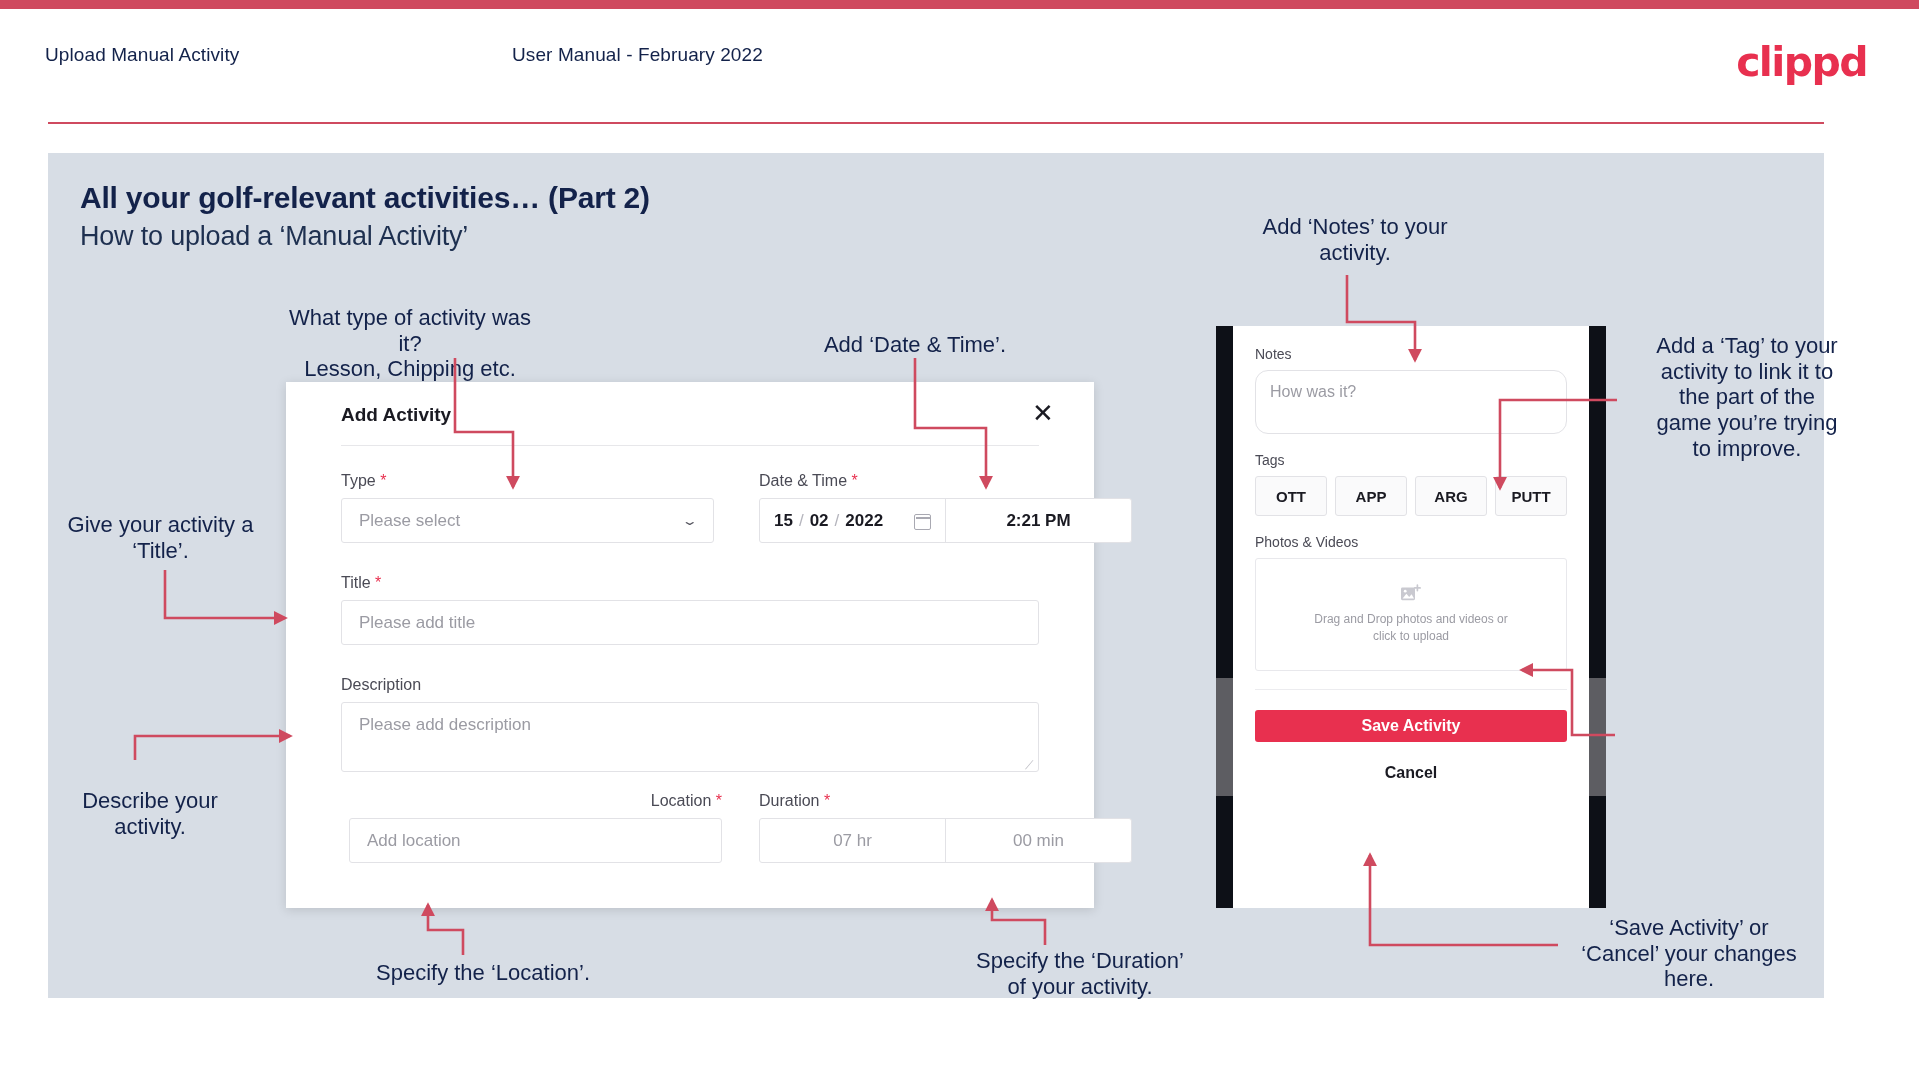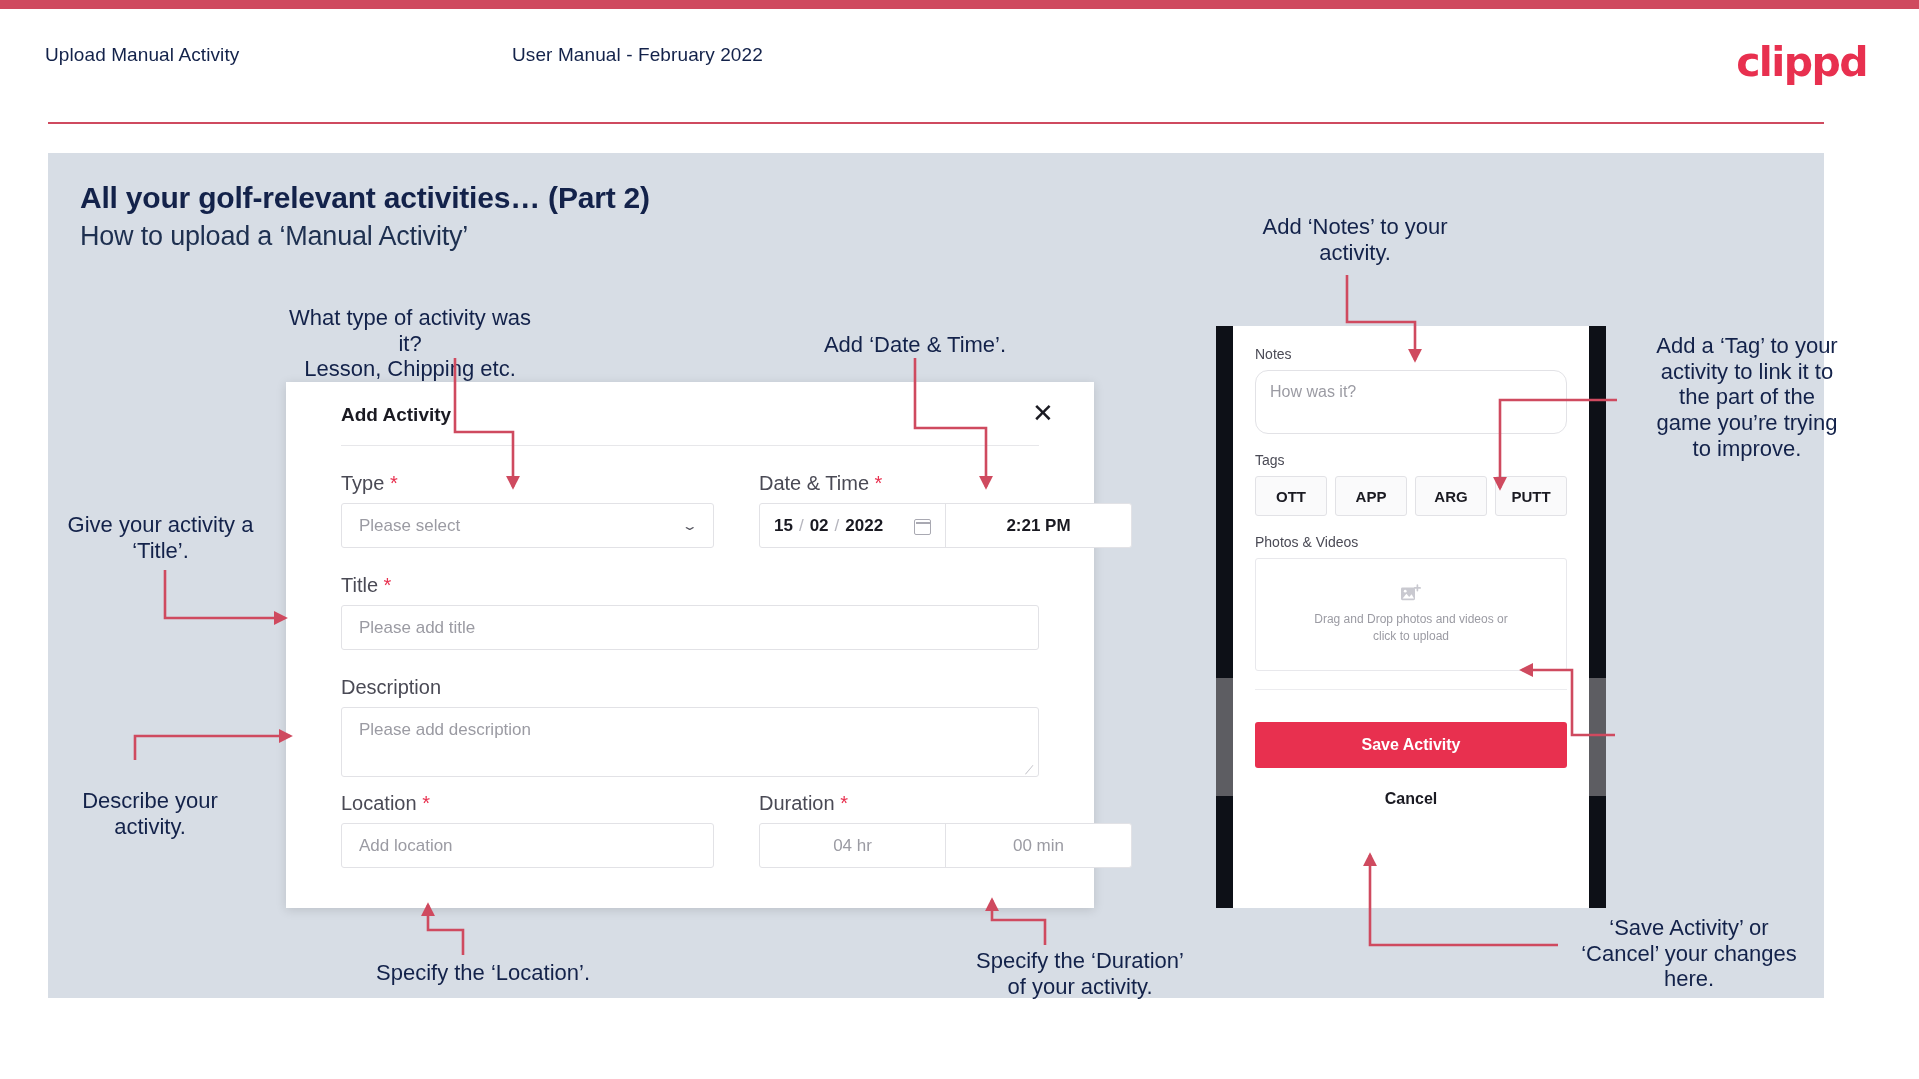--- a/index.html
+++ b/index.html
@@ -78,21 +78,21 @@
     position:absolute; right:36px; top:16px;
     width:30px; height:30px;
     display:flex; align-items:center; justify-content:center;
     font-size:26px; color:#1a1a22; line-height:1; cursor:pointer;
   }
   .modal-div {
     position:absolute; left:55px; top:63px; width:698px; height:1px;
     background:#e7e7ea;
   }
   .field-label {
-    font-size:20px; color:#4a4a55; margin-bottom:8px;
+    font-size:16px; color:#4a4a55; margin-bottom:8px;
   }
   .req { color:#e8304f; }
   .ctrl {
     background:#fff; border:1px solid #e2e2e6; border-radius:3px;
     height:45px; display:flex; align-items:center;
     font-size:17px; color:#9b9ba3; padding:0 17px;
   }
   .ph { color:#9b9ba3; }
 
   .row-1 { position:absolute; left:55px; top:90px; width:698px; }
@@ -132,21 +132,21 @@
   .ta {
     background:#fff; border:1px solid #e2e2e6; border-radius:3px;
     height:70px; font-size:17px; color:#9b9ba3; padding:12px 17px;
     position:relative;
   }
   .ta-grip {
     position:absolute; right:3px; bottom:2px; width:10px; height:10px;
     color:#b9b9c0; font-size:12px; line-height:1;
   }
   .row-2 { position:absolute; left:55px; top:410px; width:698px; }
-  .fld-loc { position:absolute; left:0; top:0; width:373px; }
+  .fld-loc { position:absolute; left:8px; top:0; width:373px;text-align:right; }
   .fld-dur { position:absolute; left:418px; top:0; width:373px; }
   .dur-box {
     display:flex; height:45px; border:1px solid #e2e2e6; border-radius:3px; background:#fff;
     width:373px;
   }
   .dur-half {
     flex:1; display:flex; align-items:center; justify-content:center;
     font-size:17px; color:#9b9ba3;
   }
   .dur-half + .dur-half { border-left:1px solid #e2e2e6; }
@@ -178,21 +178,21 @@
   .m-pv { margin-top:18px; }
   .dropzone {
     border:1px solid #e8e8ec; border-radius:3px; height:113px;
     display:flex; flex-direction:column; align-items:center; justify-content:center;
     gap:7px;
   }
   .dz-icon { width:22px; height:20px; position:relative; }
   .dz-text { font-size:12px; color:#9b9ba3; text-align:center; line-height:1.45; }
   .m-hr { margin-top:18px; height:1px; background:#ececef; }
   .save-btn {
-    margin-top:32px; height:46px; background:#e8304f; border-radius:3px;
+    margin-top:20px; height:32px; background:#e8304f; border-radius:3px;
     display:flex; align-items:center; justify-content:center;
     color:#ffffff; font-size:16px; font-weight:700; cursor:pointer;
   }
   .cancel-btn {
     margin-top:22px; text-align:center; font-size:16px; font-weight:700; color:#1a1a22;
     cursor:pointer;
   }
 </style>
 </head>
 <body>
@@ -287,21 +287,21 @@
         <div class="ctrl">
           <span class="ph">Add location</span>
         </div>
       </div>
       <div class="fld-dur">
         <div class="field-label">
           <span>Duration</span>
           <span class="req">*</span>
         </div>
         <div class="dur-box">
-          <div class="dur-half">04 hr</div>
+          <div class="dur-half">07 hr</div>
           <div class="dur-half">00 min</div>
         </div>
       </div>
     </div>
   </div>
 
   <div class="phone">
     <div class="bezel-l">
       <div class="vol" style="top:352px; height:118px;"></div>
     </div>

